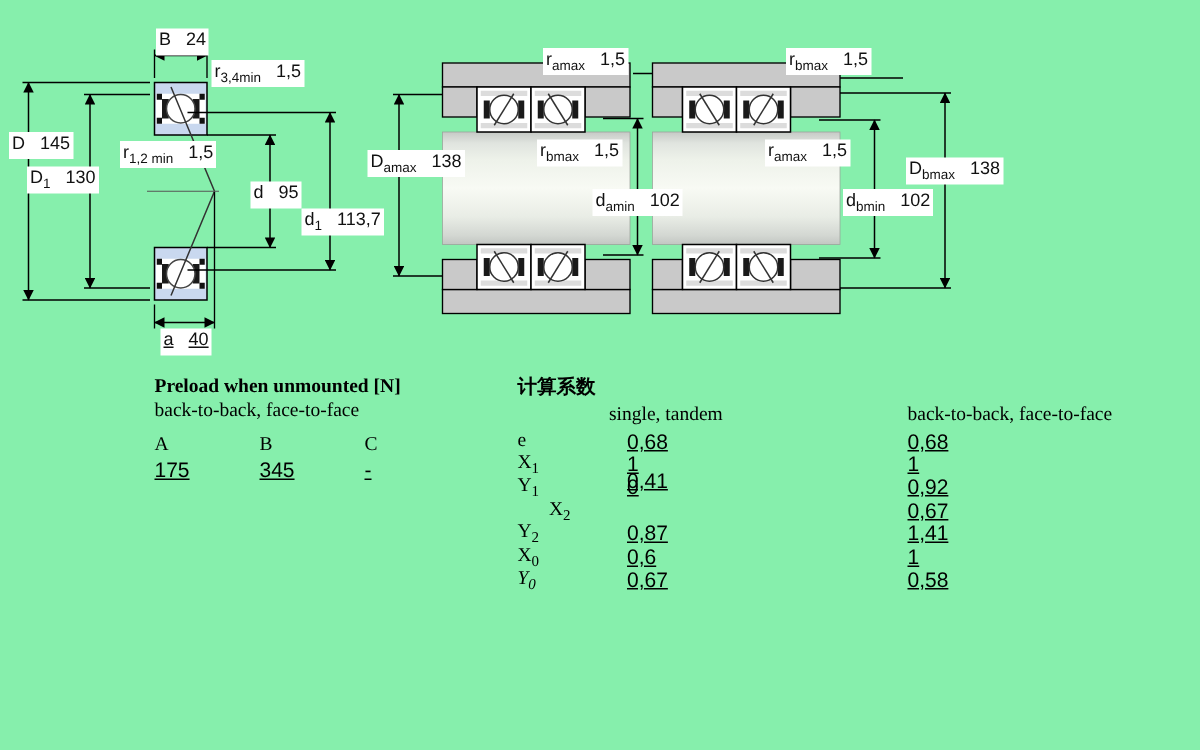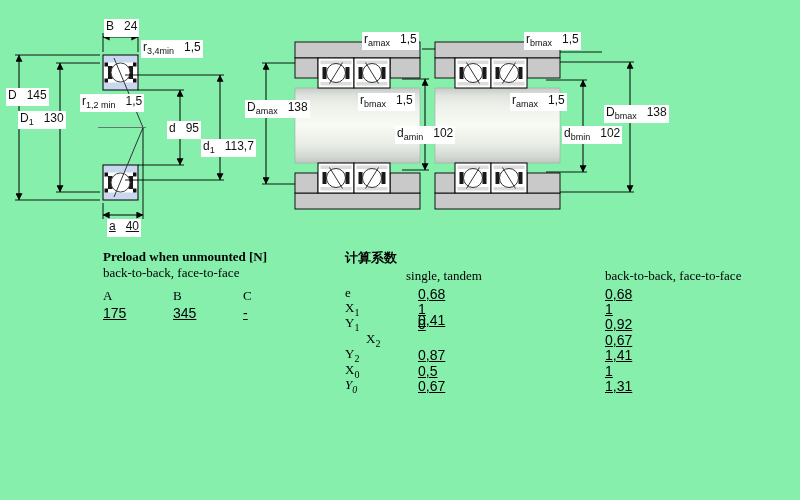--- a/index.html
+++ b/index.html
@@ -192,20 +192,20 @@
 
   <div class="txt serif" style="left:345px;top:331px;margin-left:21px;"><span>X</span><sub>2</sub></div>
   <div class="txt val" style="left:418px;top:312px;">0,41</div>
   <div class="txt val" style="left:605px;top:332px;">0,67</div>
 
   <div class="txt serif" style="left:345px;top:346px;"><span>Y</span><sub>2</sub></div>
   <div class="txt val" style="left:418px;top:347px;">0,87</div>
   <div class="txt val" style="left:605px;top:347px;">1,41</div>
 
   <div class="txt serif" style="left:345px;top:362px;"><span>X</span><sub>0</sub></div>
-  <div class="txt val" style="left:418px;top:363px;">0,5</div>
+  <div class="txt val" style="left:418px;top:363px;">0,6</div>
   <div class="txt val" style="left:605px;top:363px;">1</div>
 
   <div class="txt serif" style="left:345px;top:377px;font-style:italic;"><span>Y</span><sub>0</sub></div>
   <div class="txt val" style="left:418px;top:378px;">0,67</div>
-  <div class="txt val" style="left:605px;top:378px;">1,31</div>
+  <div class="txt val" style="left:605px;top:378px;">0,58</div>
 
 </div>
 
 </body></html>

